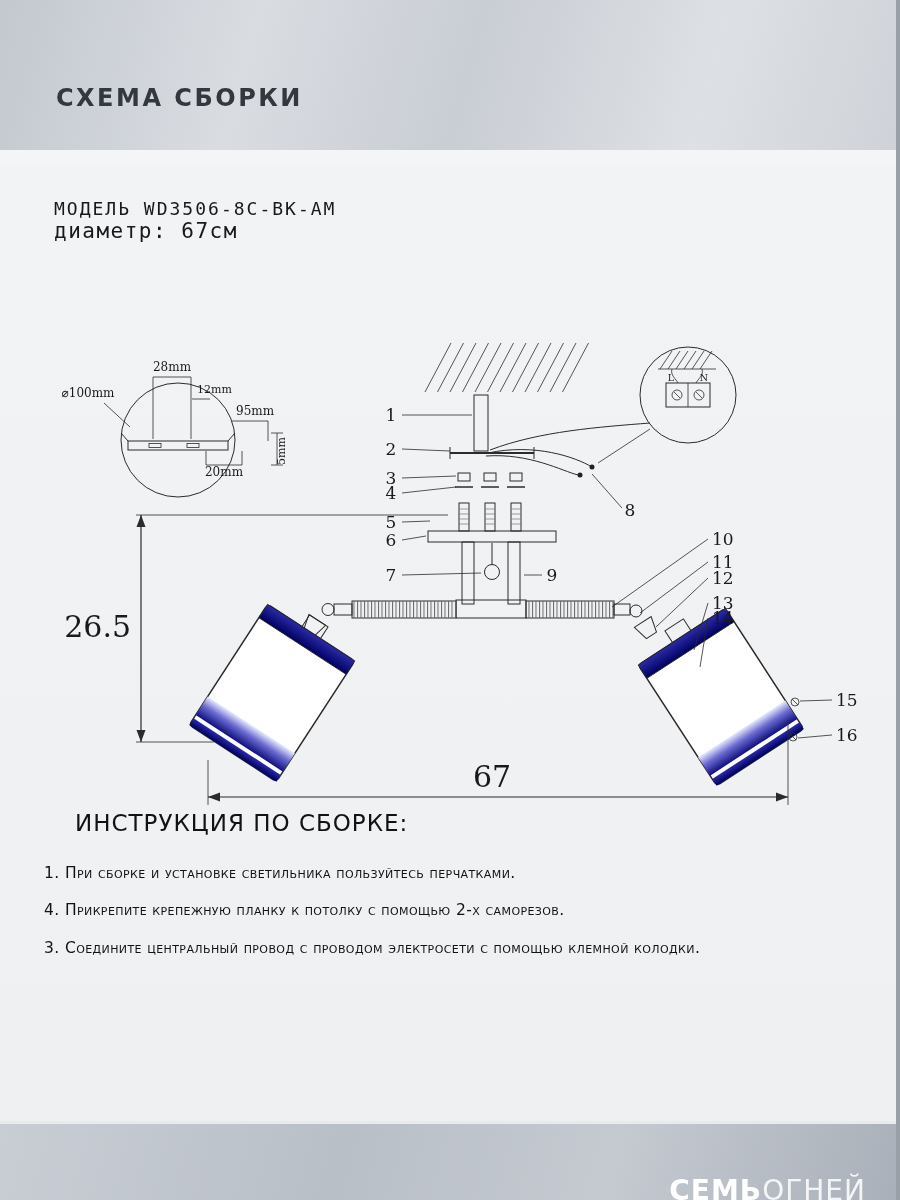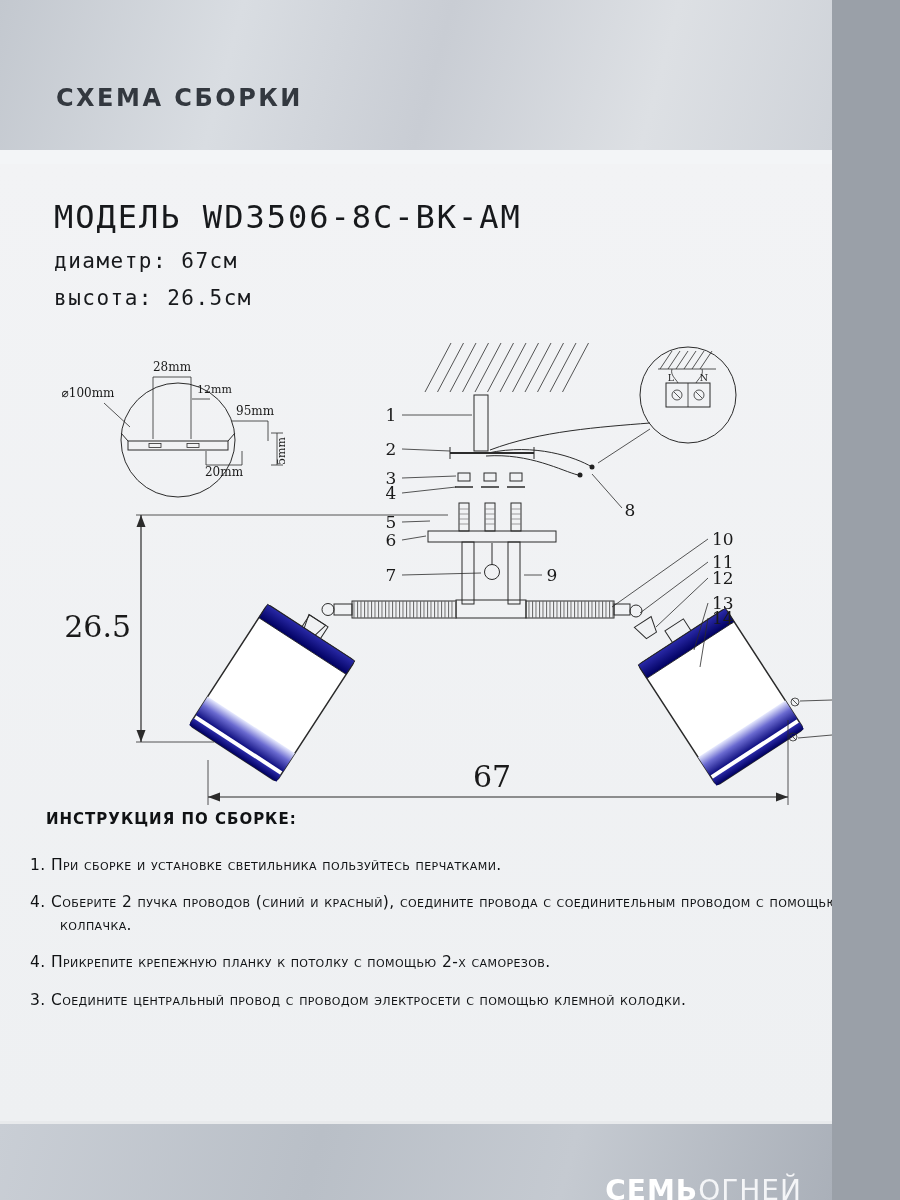--- a/index.html
+++ b/index.html
@@ -1,41 +1,41 @@
 <!DOCTYPE html>
 <html><head>
 <meta charset="utf-8">
 <style>
   html,body{margin:0;padding:0;background:#9aa0a8;}
-  .page{position:relative;width:832px;height:1200px;overflow:hidden;
+  .page{position:relative;width:896px;height:1200px;overflow:hidden;
         background:linear-gradient(180deg,#eef0f2 0%,#ecEEf1 55%,#eaecef 100%);
         font-family:"DejaVu Sans",sans-serif;color:#17191c;}
   .topbar{position:absolute;top:0;left:0;right:0;height:150px;
         background:linear-gradient(105deg,#c3c8cf 0%,#d9dde2 28%,#c9cdd4 52%,#dde0e4 78%,#cfd3d9 100%);
         border-bottom:14px solid #f3f5f7;}
   .topbar h1{position:absolute;left:56px;top:84px;margin:0;font-size:24px;font-weight:700;
         letter-spacing:2.5px;color:#33383f;}
   .content-bg{position:absolute;left:0;right:0;top:164px;bottom:76px;
         background:linear-gradient(180deg,#f2f3f5 0%,#eef0f2 100%);}
   .model{position:absolute;left:54px;top:198px;font-family:"DejaVu Sans Mono",monospace;}
-  .model-title{font-size:32px;letter-spacing:2px;color:#17191c;}
-  .model-line{font-size:21px;letter-spacing:1.5px;margin-top:13px;color:#17191c;}
+  .model-title{font-size:18px;letter-spacing:2px;color:#17191c;}
+  .model-line{font-size:21px;letter-spacing:1.5px;color:#17191c;}
   .diagram{position:absolute;left:0;top:335px;width:900px;height:485px;}
   .diagram text{fill:#1a1a1a;font-family:"DejaVu Serif","Liberation Serif",serif;}
   .num{font-size:17px;}
   .dim{font-size:12px;}
   .dim-s{font-size:11px;}
   .big{font-size:30px;}
   .tiny{font-size:9.5px;font-family:"DejaVu Sans",sans-serif;}
   .ln{stroke:#2b2b2b;stroke-width:1;fill:none;}
   .thin{stroke:#2b2b2b;stroke-width:0.8;fill:none;}
   .arrow{fill:#2b2b2b;stroke:none;}
   .instructions{position:absolute;left:30px;top:810px;width:842px;}
-  .instructions h2{margin:0 0 26px 16px;font-size:15px;letter-spacing:1px;font-weight:700;color:#101214;}
-  .item{margin:0 0 15px 0;padding-left:30px;text-indent:-30px;font-size:15.5px;line-height:1.45;
+  .instructions h2{margin:0 0 26px 45px;font-size:23px;letter-spacing:1px;font-weight:400;color:#101214;}
+  .item{margin:0 0 15px 14px;padding-left:30px;text-indent:-30px;font-size:15.5px;line-height:1.45;
         letter-spacing:0.4px;color:#101214;font-variant:small-caps;}
   .footerbar{position:absolute;left:0;right:0;bottom:0;height:76px;
         background:linear-gradient(105deg,#c9ced5 0%,#b9bfc7 38%,#c5cad1 68%,#aab0b9 100%);
         border-top:3px solid #e8eaec;}
   .brand{position:absolute;right:30px;top:50%;transform:translateY(-50%);
         font-size:28px;color:#ffffff;letter-spacing:1px;margin-top:28px;}
   .brand .b{font-weight:700;}
   .brand .l{font-weight:400;color:#f4f5f7;}
 </style>
 </head>
@@ -45,21 +45,20 @@
 
   <header class="topbar">
     <h1>СХЕМА СБОРКИ</h1>
   </header>
 
   <div class="content-bg"></div>
 
   <div class="model">
     <div class="model-title">МОДЕЛЬ WD3506-8C-BK-AM</div>
     <div class="model-line">диаметр: 67см</div>
-    <div class="model-line">высота: 26.5см</div>
   </div>
 
   <svg class="diagram" viewBox="0 0 900 485">
     <defs>
       <pattern id="knurl" width="3.5" height="20" patternUnits="userSpaceOnUse">
         <line x1="0.5" y1="0" x2="0.5" y2="20" stroke="#666" stroke-width="1"></line>
       </pattern>
       <linearGradient id="gradTop" x1="0" y1="0" x2="0" y2="1">
         <stop offset="0" stop-color="#2a2aa8"></stop>
           <stop offset="1" stop-color="#000060"></stop>
@@ -239,21 +238,20 @@
       <text class="num" x="836" y="371" text-anchor="start">15</text>
       <line x1="832" y1="365" x2="800" y2="366" class="thin"></line>
       <text class="num" x="836" y="406" text-anchor="start">16</text>
       <line x1="832" y1="400" x2="798" y2="403" class="thin"></line>
     </g>
   </svg>
 
   <section class="instructions">
     <h2>ИНСТРУКЦИЯ ПО СБОРКЕ:</h2>
     <p class="item">1. При сборке и установке светильника пользуйтесь перчатками.</p>
-    <p class="item">4. Соберите 2 пучка проводов (синий и красный), соедините провода с соединительным проводом с помощью колпачка.</p>
     <p class="item">4. Прикрепите крепежную планку к потолку с помощью 2-х саморезов.</p>
     <p class="item">3. Соедините центральный провод с проводом электросети с помощью клемной колодки.</p>
   </section>
 
   <footer class="footerbar">
     <div class="brand">
       <span class="b">СЕМЬ</span><span class="l">ОГНЕЙ</span>
     </div>
   </footer>
 

